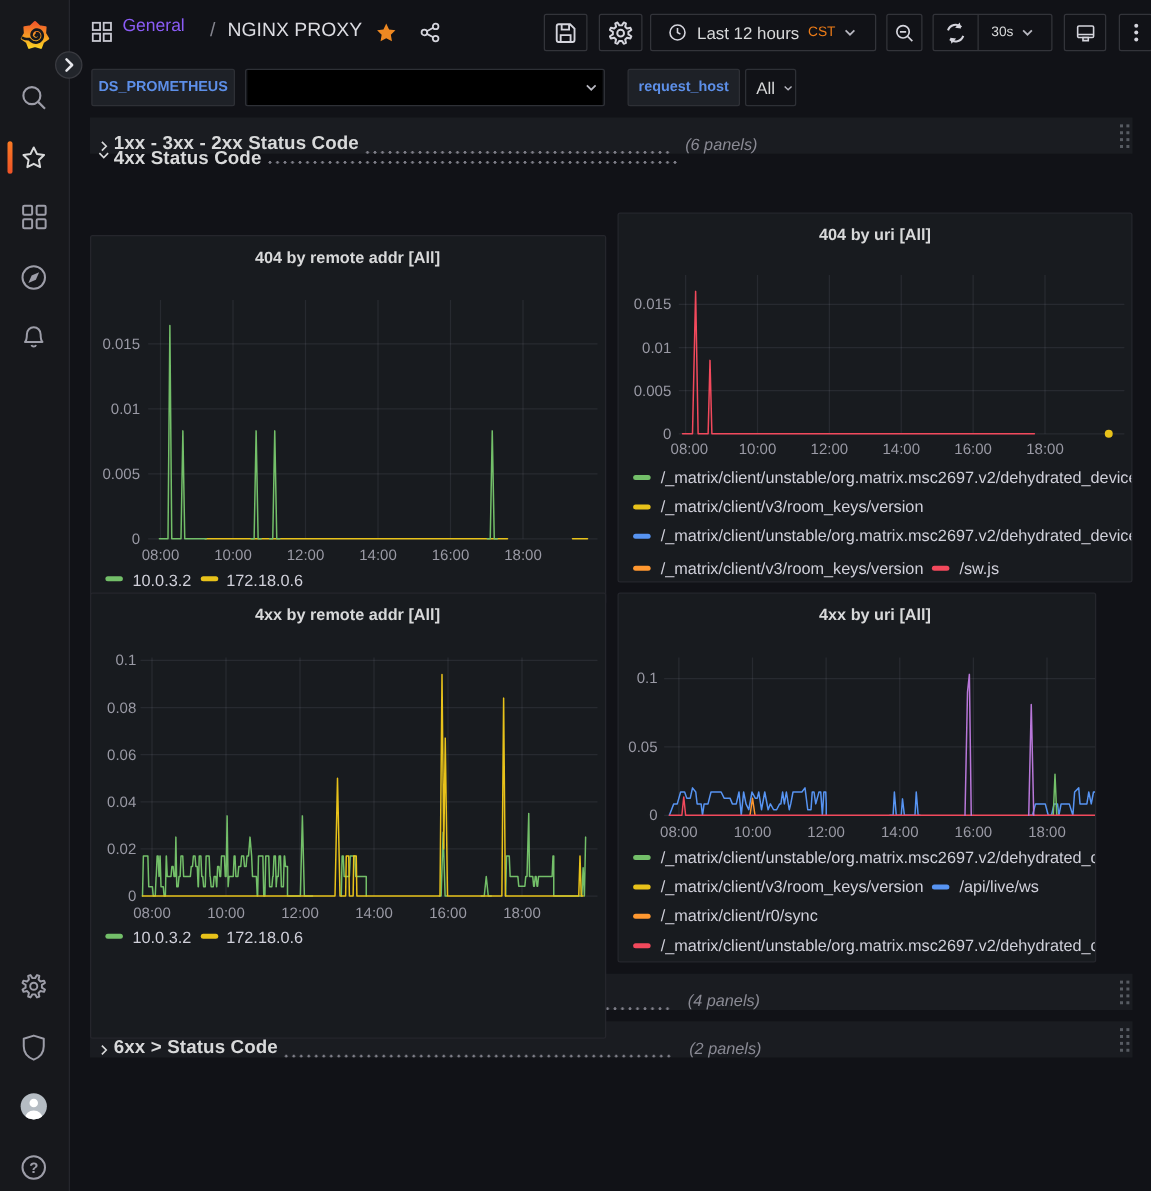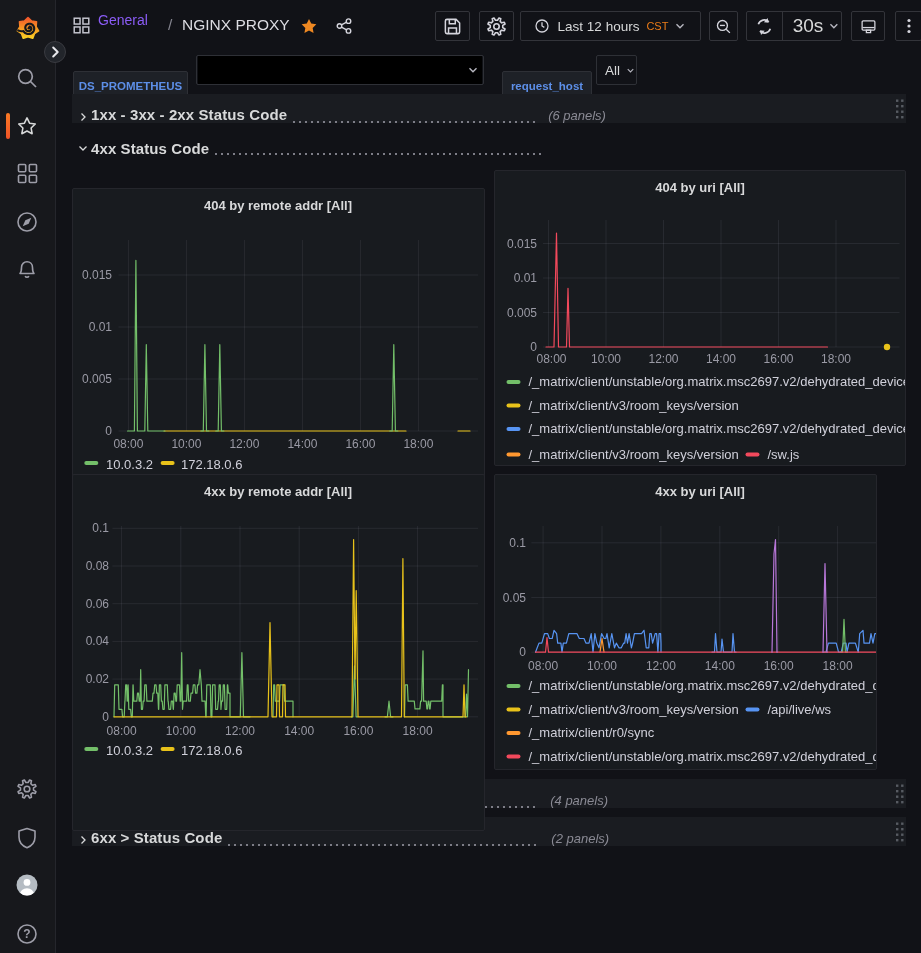--- a/index.html
+++ b/index.html
@@ -5,21 +5,21 @@
   * { margin:0; padding:0; box-sizing:border-box; }
   html,body { width:921px; height:953px; background:#111217; overflow:hidden;
     font-family:"Liberation Sans", sans-serif; }
   .abs { position:absolute; }
   #sidebar { position:absolute; left:0; top:0; width:56px; height:953px;
     background:#17181c; border-right:1px solid #25262c; }
   #topbar { position:absolute; left:56px; top:0; width:865px; height:92px;
     background:#111217; }
   .navbtn { position:absolute; top:11px; height:30px; border:1px solid #33343a;
     border-radius:2px; display:flex; align-items:center; justify-content:center;margin-left:16px; }
-  .varlabel { position:absolute; top:71px; height:30px; background:#1e2127;
+  .varlabel { position:absolute; top:55px; height:30px; background:#1e2127;
     border:1px solid #2e3036; border-radius:2px; color:#5d8fe8; font-size:11.5px;
     font-weight:bold; display:flex; align-items:center; justify-content:center; }
   .rowhdr { position:absolute; left:72px; width:834px; height:29px;
     background:#1a1c21; color:#d8d9da; display:flex; align-items:flex-end; }
   .rowtitle { font-size:15px; font-weight:bold; letter-spacing:.1px; color:#d8d9da; white-space:pre; }
   .dotlead { height:4px; background-image:radial-gradient(circle, #7d7d87 1.05px, transparent 1.3px);
     background-size:6px 4px; background-position:0 1px; background-repeat:repeat-x; margin:9px 0 0 4px; }
   .pcount { font-style:italic; font-size:13px; color:#8a8a94; margin-left:12px; }
   .panel { position:absolute; background:#181b1f; border:1px solid #25262c;
     border-radius:2px; overflow:hidden; }
@@ -159,21 +159,21 @@
 <div class="navbtn" style="left:730px;width:96px;justify-content:flex-start;padding-left:8px">
   <svg width="19" height="19" viewBox="0 0 24 24" fill="none">
     <g stroke="#d5d5dd" stroke-width="2.1" fill="none">
       <path d="M4.3 9.2 A8.2 8.2 0 0 1 17.8 5.9"></path>
       <path d="M19.7 14.8 A8.2 8.2 0 0 1 6.2 18.1"></path>
     </g>
     <path d="M16.2 1.2 L17.5 7.3 L11.5 6.5 Z" fill="#d5d5dd"></path>
     <path d="M7.8 22.8 L6.5 16.7 L12.5 17.5 Z" fill="#d5d5dd"></path>
   </svg>
   <div style="width:1px;height:28px;background:#33343a;margin:0 10px 0 8px"></div>
-  <span style="font-size:19px;color:#d8d9da">30s</span>
+  <span style="font-size:11px;color:#d8d9da">30s</span>
   <svg width="14" height="14" viewBox="0 0 24 24" fill="none" stroke="#b7b7c0" stroke-width="2.4" style="margin-left:4px">
     <path d="M6 9 L12 15 L18 9"></path>
   </svg>
 </div>
 <div class="navbtn" style="left:835px;width:34px">
   <svg width="17" height="17" viewBox="0 0 24 24" fill="none" stroke="#d5d5dd" stroke-width="1.8">
     <rect x="3" y="4" width="18" height="13" rx="1.5"></rect>
     <line x1="3.5" y1="13.5" x2="20.5" y2="13.5"></line>
     <path d="M9 20.5 L9 17 L15 17 L15 20.5 Z"></path>
   </svg>
@@ -211,21 +211,21 @@
     <rect x="2" y="0.5" width="2.4" height="2.4"></rect>
       <rect x="7.1" y="0.5" width="2.4" height="2.4"></rect>
     <rect x="2" y="6" width="2.4" height="2.4"></rect>
       <rect x="7.1" y="6" width="2.4" height="2.4"></rect>
     <rect x="2" y="11.5" width="2.4" height="2.4"></rect>
       <rect x="7.1" y="11.5" width="2.4" height="2.4"></rect>
     <rect x="2" y="17" width="2.4" height="2.4"></rect>
       <rect x="7.1" y="17" width="2.4" height="2.4"></rect>
   </svg>
 </div>
-<div class="abs" style="left:72px;top:135px;width:834px;height:26px;display:flex;align-items:center">
+<div class="abs" style="left:72px;top:118px;width:834px;height:26px;display:flex;">
   <svg width="12" height="12" viewBox="0 0 24 24" fill="none" stroke="#d8d9da" stroke-width="2.6" style="margin-left:5px">
       <path d="M5 9 L12 16 L19 9"></path>
     </svg>
   <span class="rowtitle" style="margin-left:2px">4xx Status Code</span>
   <div class="dotlead" style="width:330px"></div>
 </div>
 <div class="rowhdr" style="top:779px">
   <svg width="12" height="12" viewBox="0 0 24 24" fill="none" stroke="#d8d9da" stroke-width="2.6" style="margin-left:5px">
       <path d="M9 5 L16 12 L9 19"></path>
     </svg>

